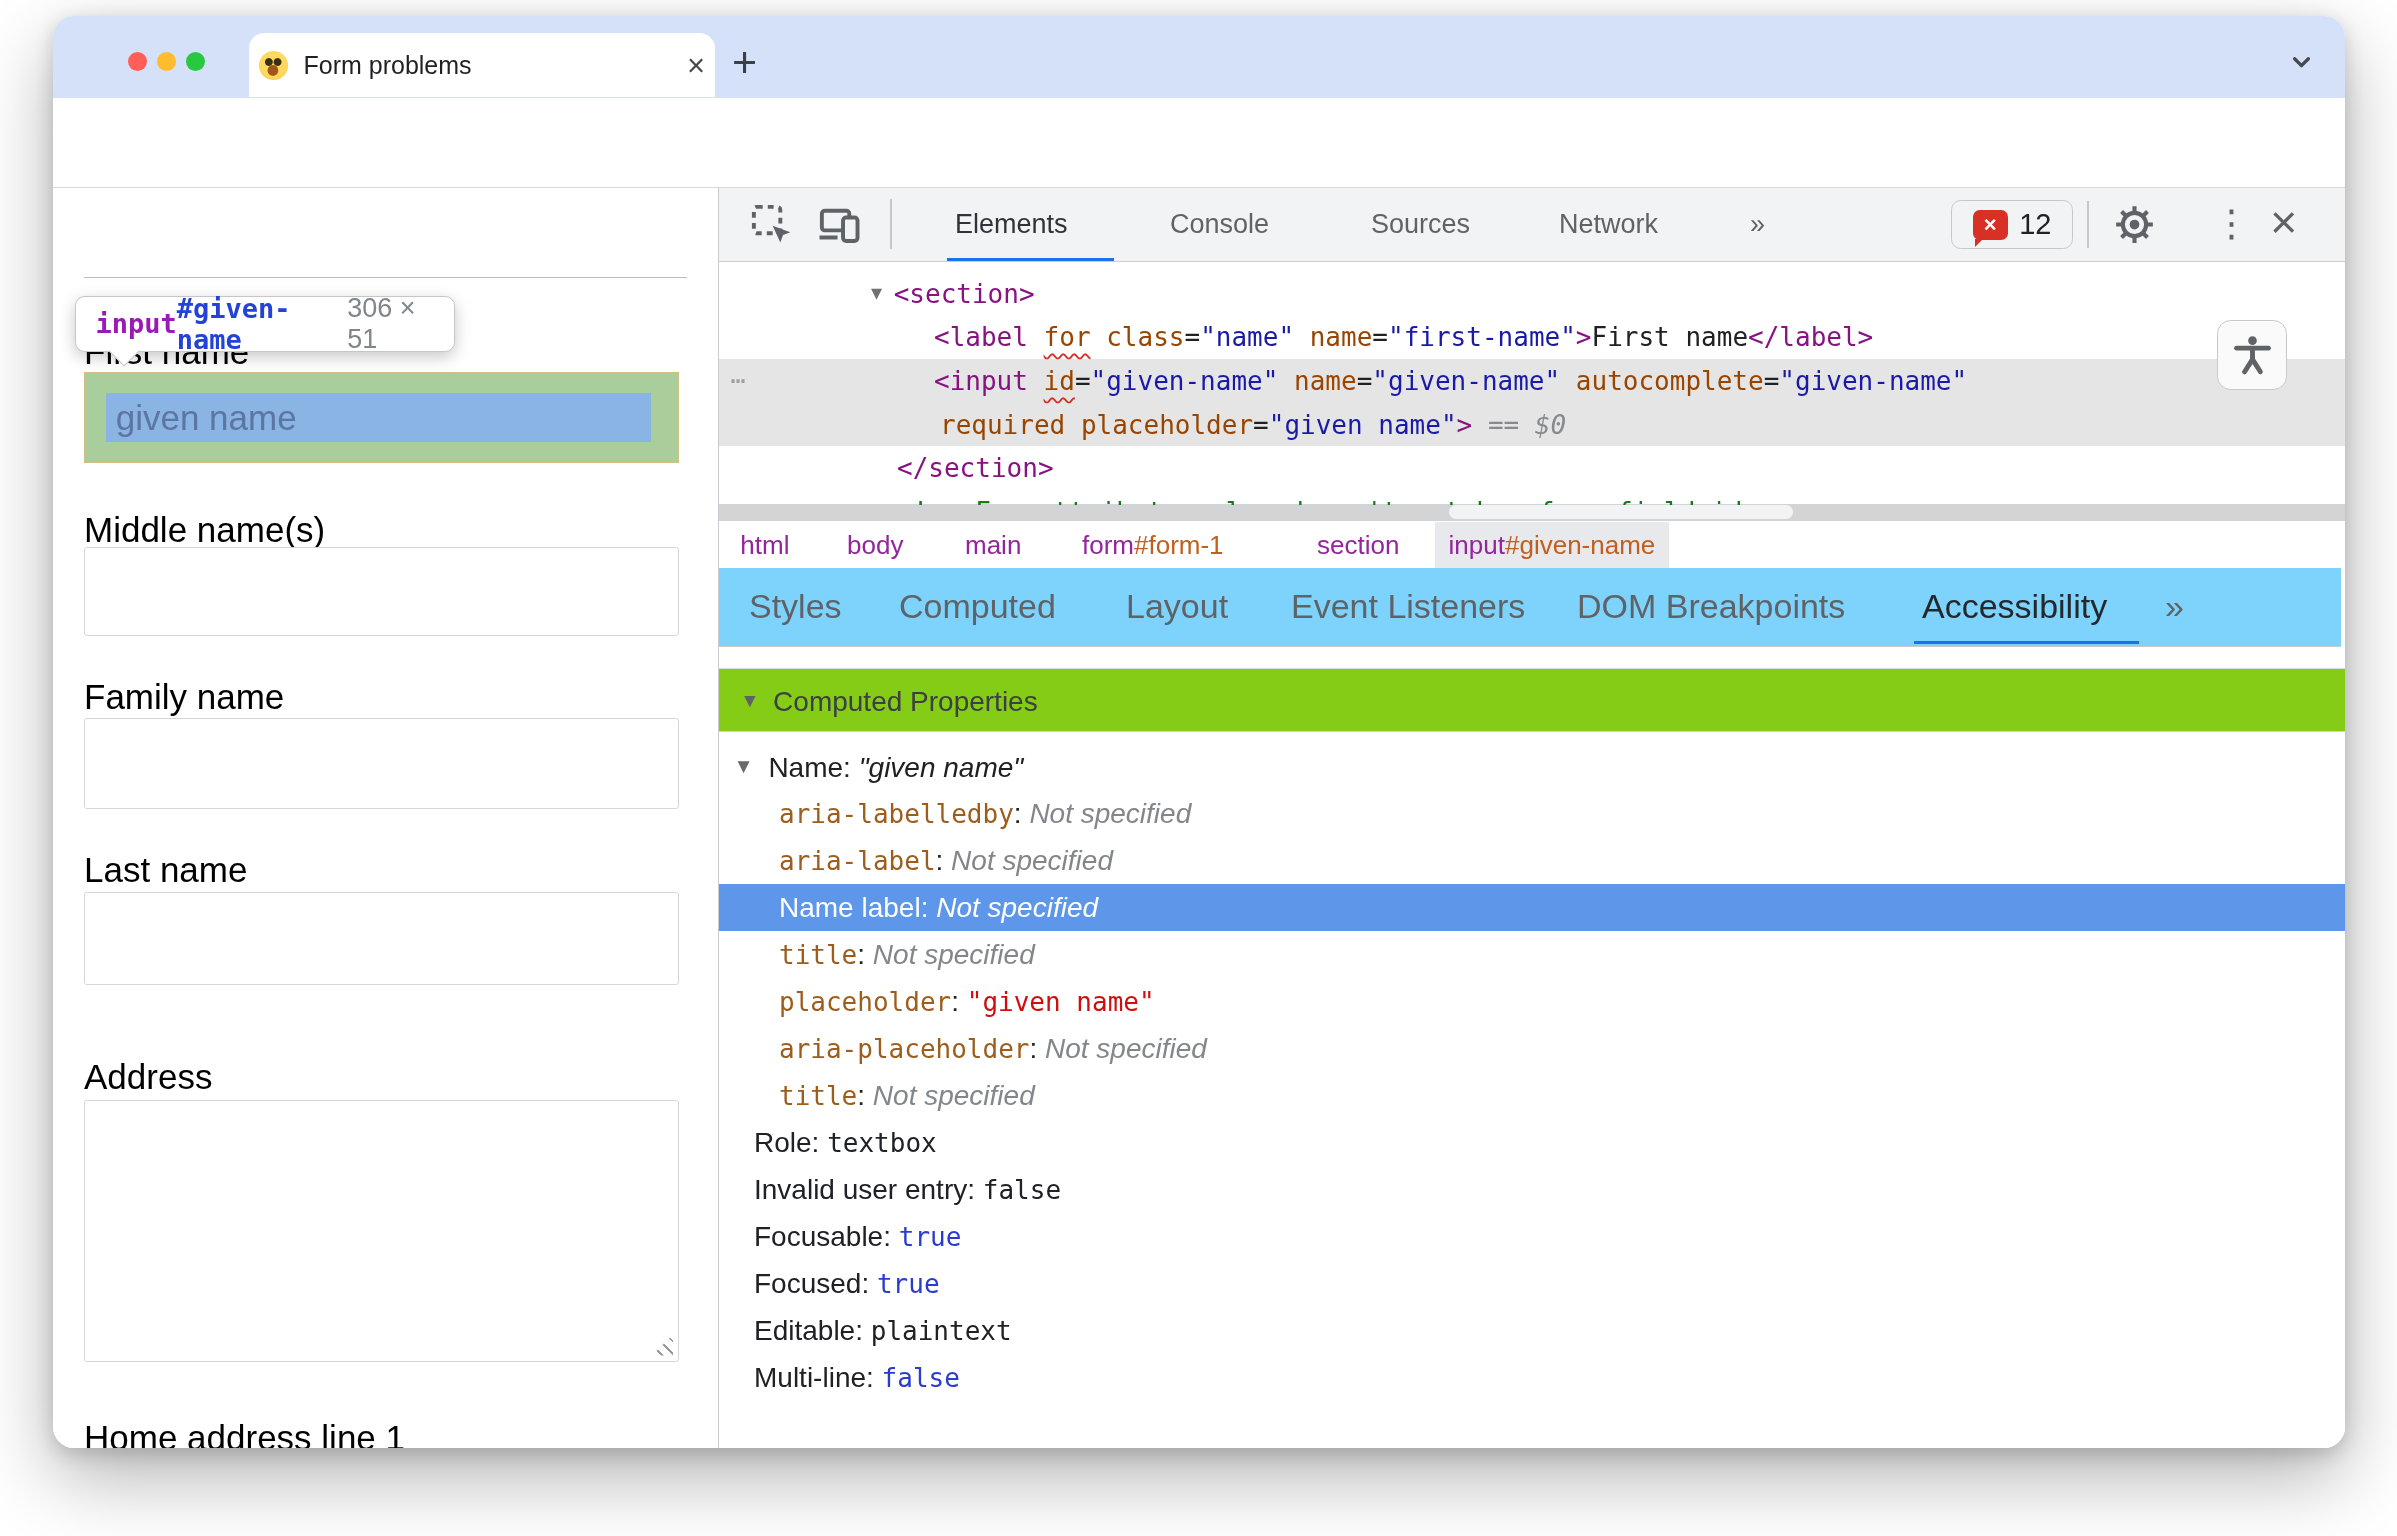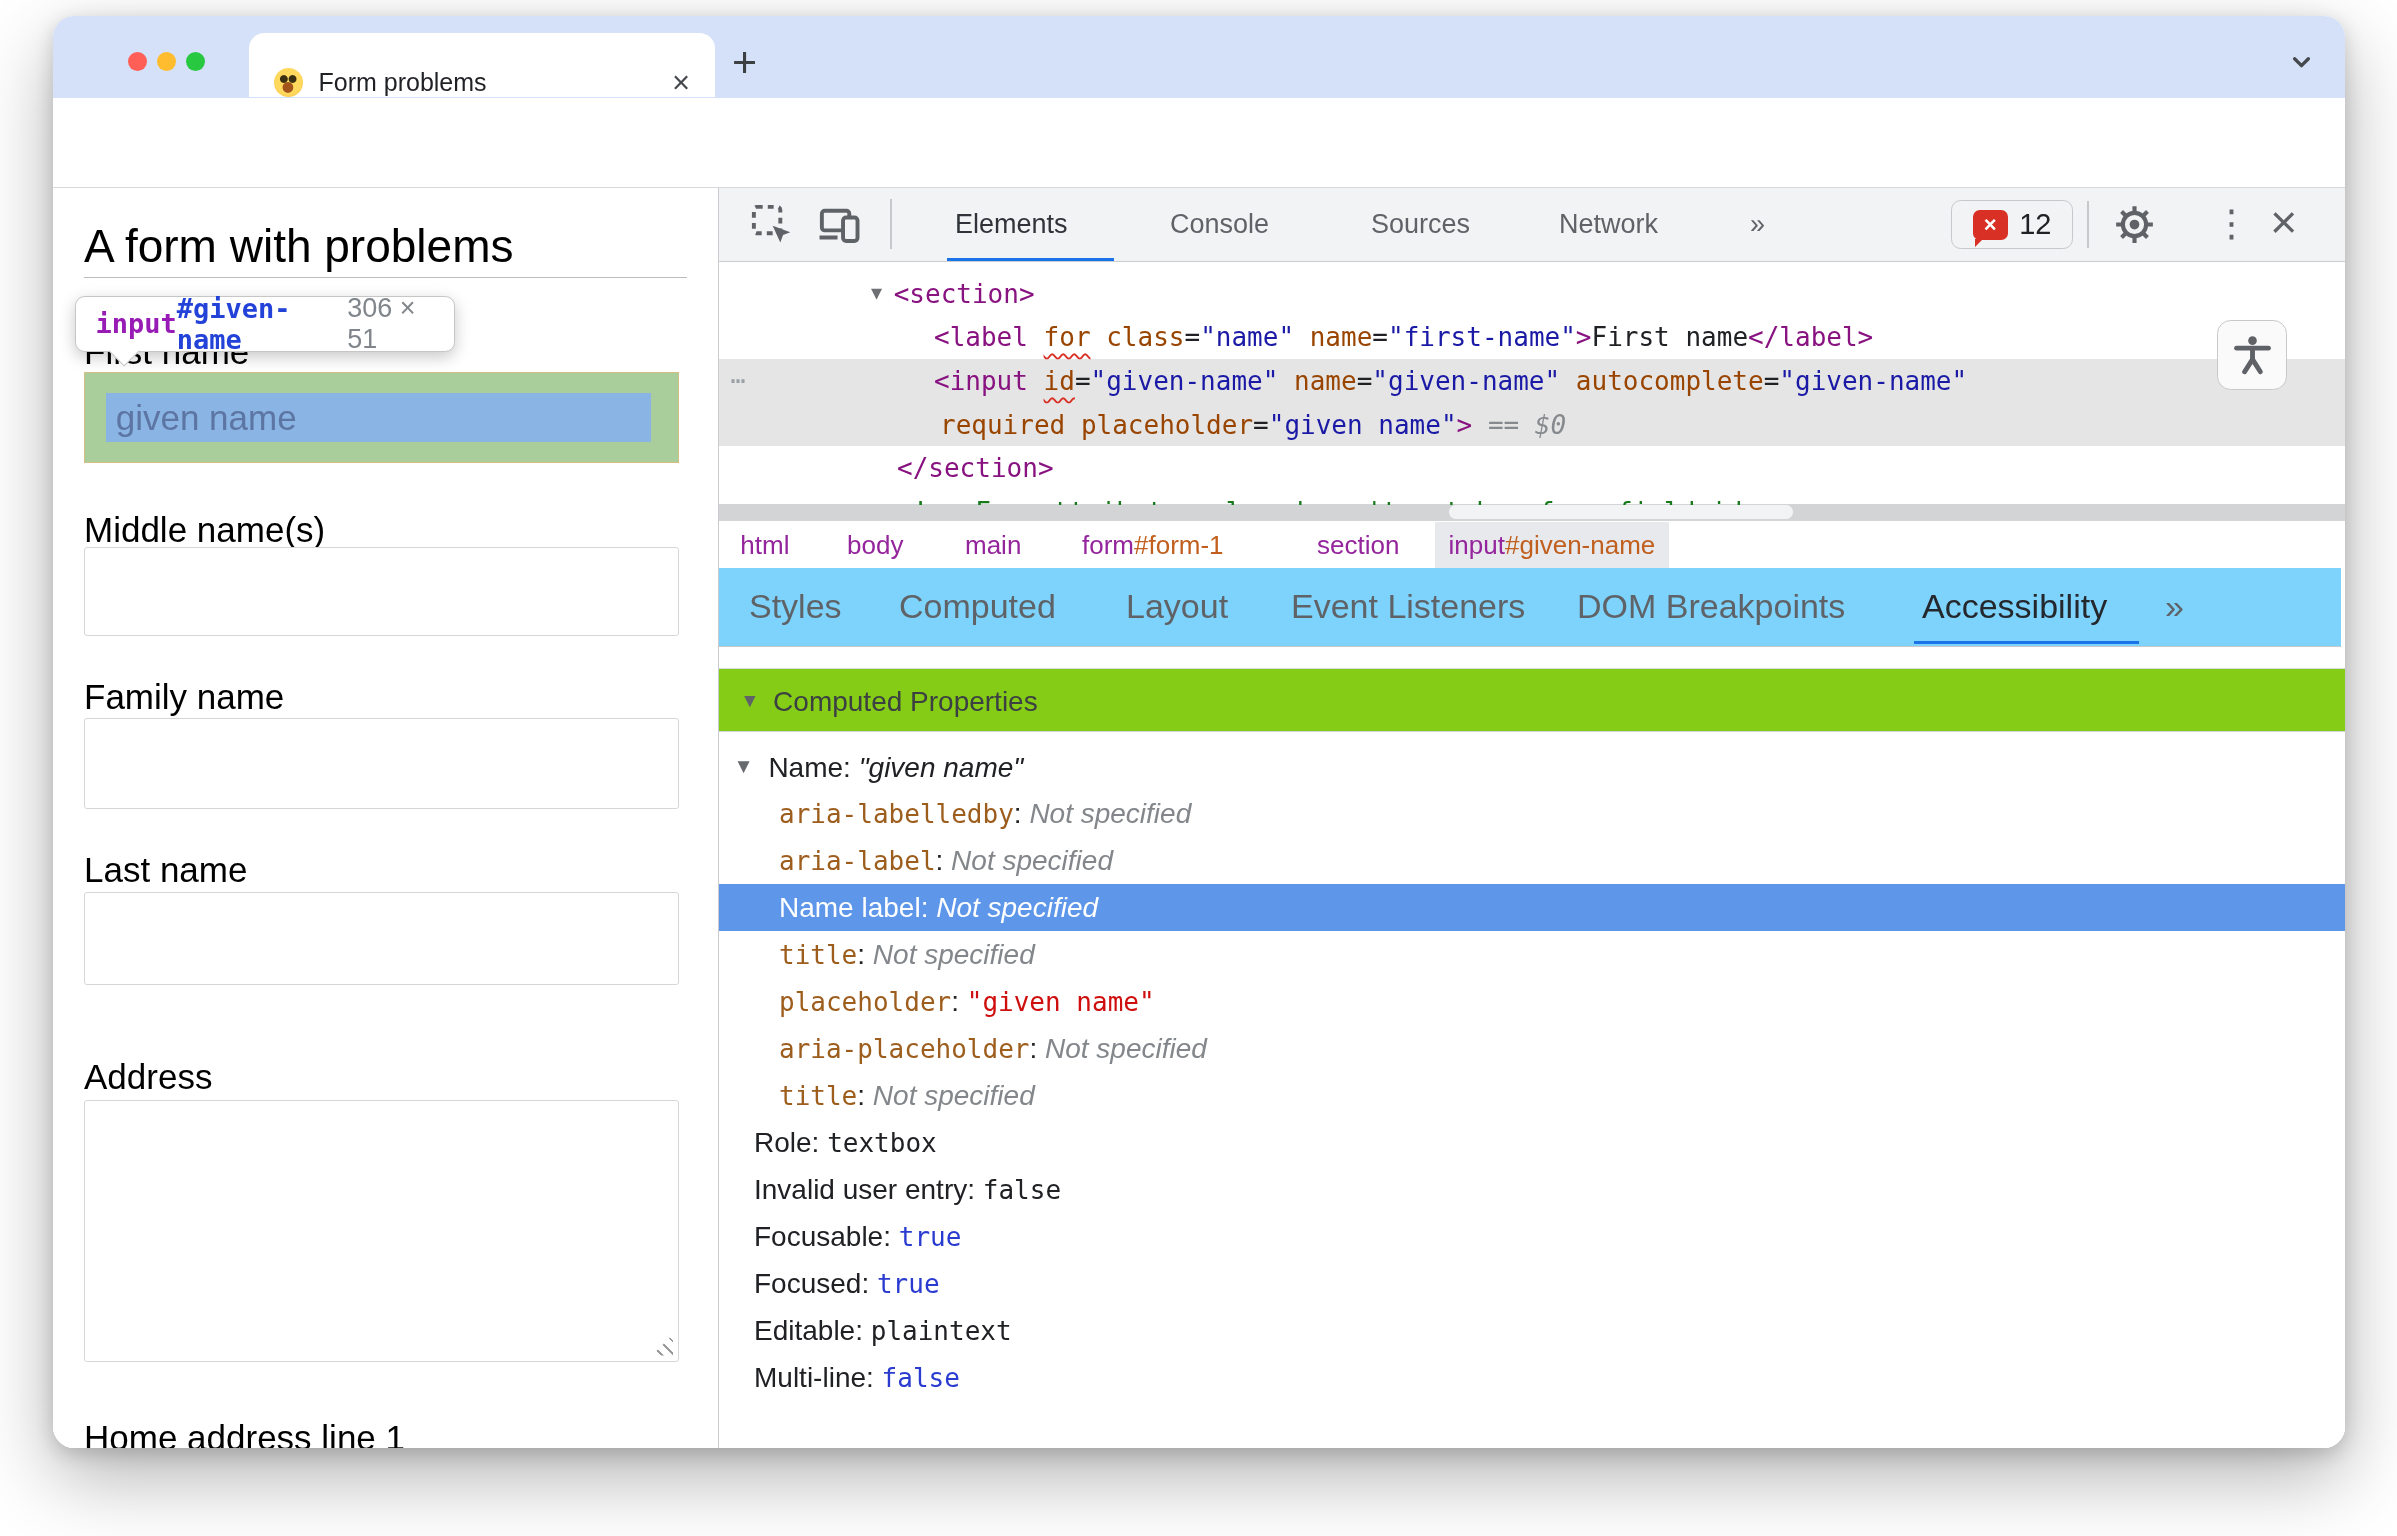--- a/index.html
+++ b/index.html
@@ -4,21 +4,21 @@
 <style>
   html,body{margin:0;padding:0}
   body{width:2398px;height:1536px;background:#fff;font-family:"Liberation Sans",sans-serif;position:relative;overflow:hidden}
   .window{position:absolute;left:53px;top:15.5px;width:2292px;height:1432px;border-radius:21.3px;background:#fff;
     box-shadow:0 29px 78px rgba(0,0,0,.30),0 5.8px 19.4px rgba(0,0,0,.16);overflow:hidden}
   
   .tabstrip{position:absolute;top:0;left:0;right:0;height:82px;background:#d5e1f8}
   .light{position:absolute;top:36px;width:19.4px;height:19.4px;border-radius:50%}
   .l-close{left:75px;background:#ff5f57}.l-min{left:104px;background:#febc2e}.l-zoom{left:133px;background:#28c840}
   .tab{position:absolute;left:196px;top:17.5px;width:466px;height:64px;background:#fff;border-radius:15.5px 15.5px 0 0;
-    display:flex;align-items:flex-end;padding:0 25px;box-sizing:border-box}
+    display:flex;align-items:center;padding:0 10px;box-sizing:border-box}
   .favicon{width:29px;height:29px;border-radius:50%;flex:0 0 29px;background:
     radial-gradient(circle at 34% 38%, #3a2f10 3.4px, transparent 4.4px),
     radial-gradient(circle at 64% 38%, #3a2f10 3.4px, transparent 4.4px),
     radial-gradient(circle at 48% 67%, #a3541a 4.9px, transparent 5.8px),
     radial-gradient(circle at 50% 45%, #ffd95e 60%, #f2b73c 100%)}
   .tab-title{margin-left:15.5px;font-size:25px;color:#1f2125;flex:1 1 auto;white-space:nowrap;overflow:hidden}
   .tab-close{font-size:31px;color:#45484c;line-height:29px}
   .newtab{position:absolute;left:679px;top:25px;font-size:43px;color:#3c4043;line-height:43px}
   .strip-chevron{position:absolute;left:2232px;top:29px}
   
@@ -190,21 +190,20 @@
         <circle cx="12" cy="8.6" r="3.8" fill="#1a6ef0"></circle>
         <path d="M4.5 20c.9-4 3.8-6 7.5-6s6.6 2 7.5 6z" fill="#1a6ef0"></path>
       </svg>
     </div>
     <div class="menu-dots">⋮</div>
   </div>
 
   <div class="mainrow">
 
     <div class="formpane">
-      <div class="h1">A form with problems</div>
       <div class="hrule"></div>
 
       <div class="flabel" style="top:144px">First name</div>
       <div class="ov-green"></div>
       <div class="ov-blue">given name</div>
 
       <div class="tooltip">
         <span class="tt-tag">input</span>
           <span class="tt-id">#given-name</span>
         <span class="tt-size">306 × 51</span>

